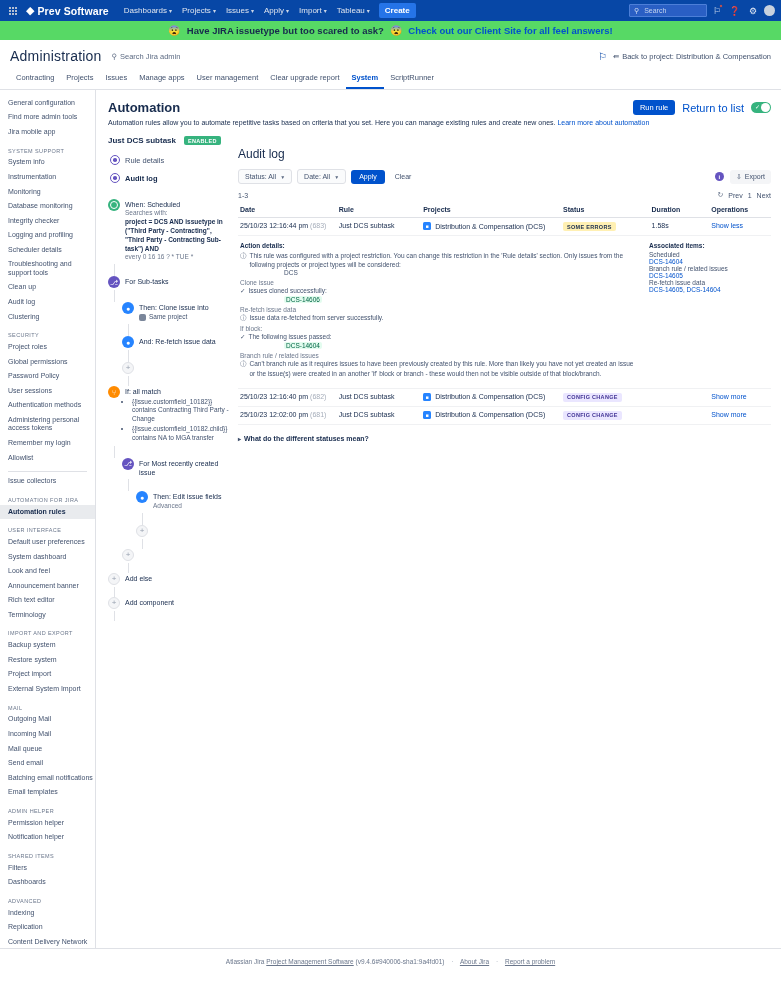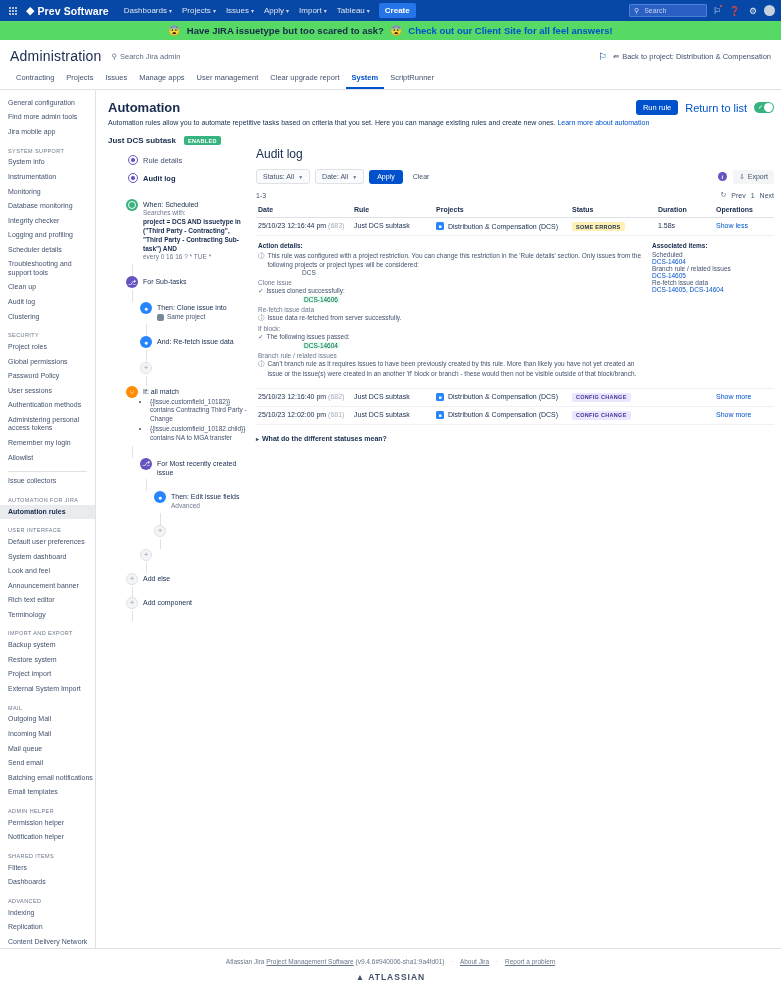--- a/index.html
+++ b/index.html
@@ -84,21 +84,21 @@
   .toggle .knob { position:absolute; right:1px; top:1px; width:9px; height:9px; border-radius:50%; background:#fff;}
   .toggle .chk { position:absolute; left:4px; top:1.5px; color:#fff; font-size:6px; line-height:1;}
 
   
   .rulebar { display:flex; align-items:center; gap:8px; margin-bottom:2px;}
   .rulename { font-size:8px; font-weight:bold; color:#172b4d;}
   .badge-enabled { background:#36b37e; color:#fff; font-size:5.5px; font-weight:bold; padding:1.5px 4px;
     border-radius:2px; letter-spacing:.3px;}
 
   
-  .body2 { display:flex; gap:0;margin-left:18px; }
+  .body2 { display:flex; gap:0; }
   .leftcol { width:122px; flex-shrink:0; padding-top:4px;}
   .rightcol { flex:1; padding-left:8px;}
 
   .navsub { display:flex; align-items:center; gap:5px; padding:4px 0 4px 2px; cursor:pointer; font-size:7.5px; color:#42526e;}
   .navsub.active { font-weight:bold; color:#172b4d;}
   .circ-ico { width:10px; height:10px; border-radius:50%; border:1.5px solid #6554c0; display:inline-block;
     flex-shrink:0; position:relative;}
   .circ-ico::after { content:""; position:absolute; left:2.2px; top:2.2px; width:3.6px; height:3.6px;
     border-radius:50%; background:#6554c0;}
 
@@ -611,17 +611,13 @@
 <div class="footer">
   <div class="line1">
     <span>Atlassian Jira</span>
     <a href="#">Project Management Software</a>
     <span>(v9.4.6#940006-sha1:9a4fd01)</span>
     <span class="sep">·</span>
     <a href="#">About Jira</a>
     <span class="sep">·</span>
     <a href="#">Report a problem</a>
   </div>
-  <div class="atl">
-    <span>▲</span>
-    <span>ATLASSIAN</span>
-  </div>
 </div>
 
 </body></html>

